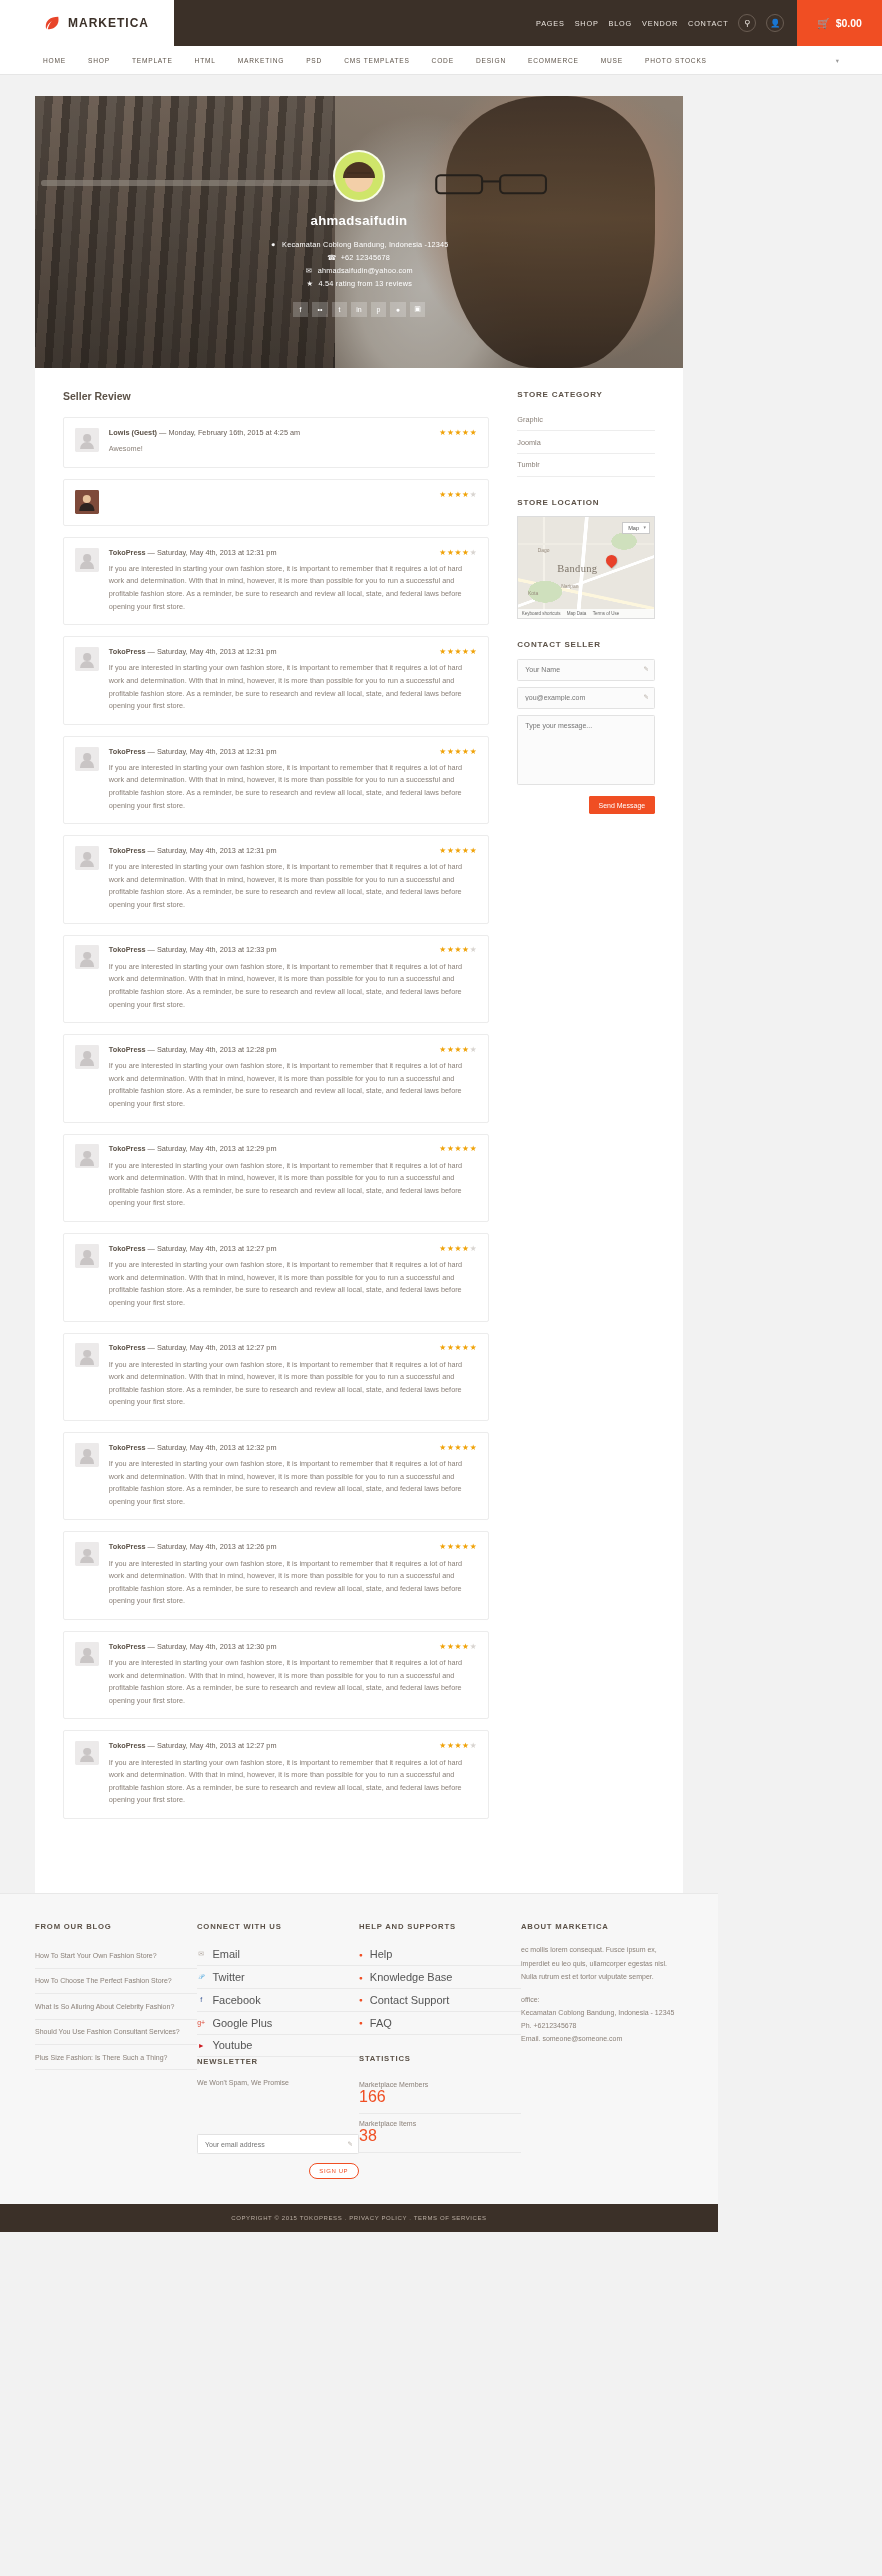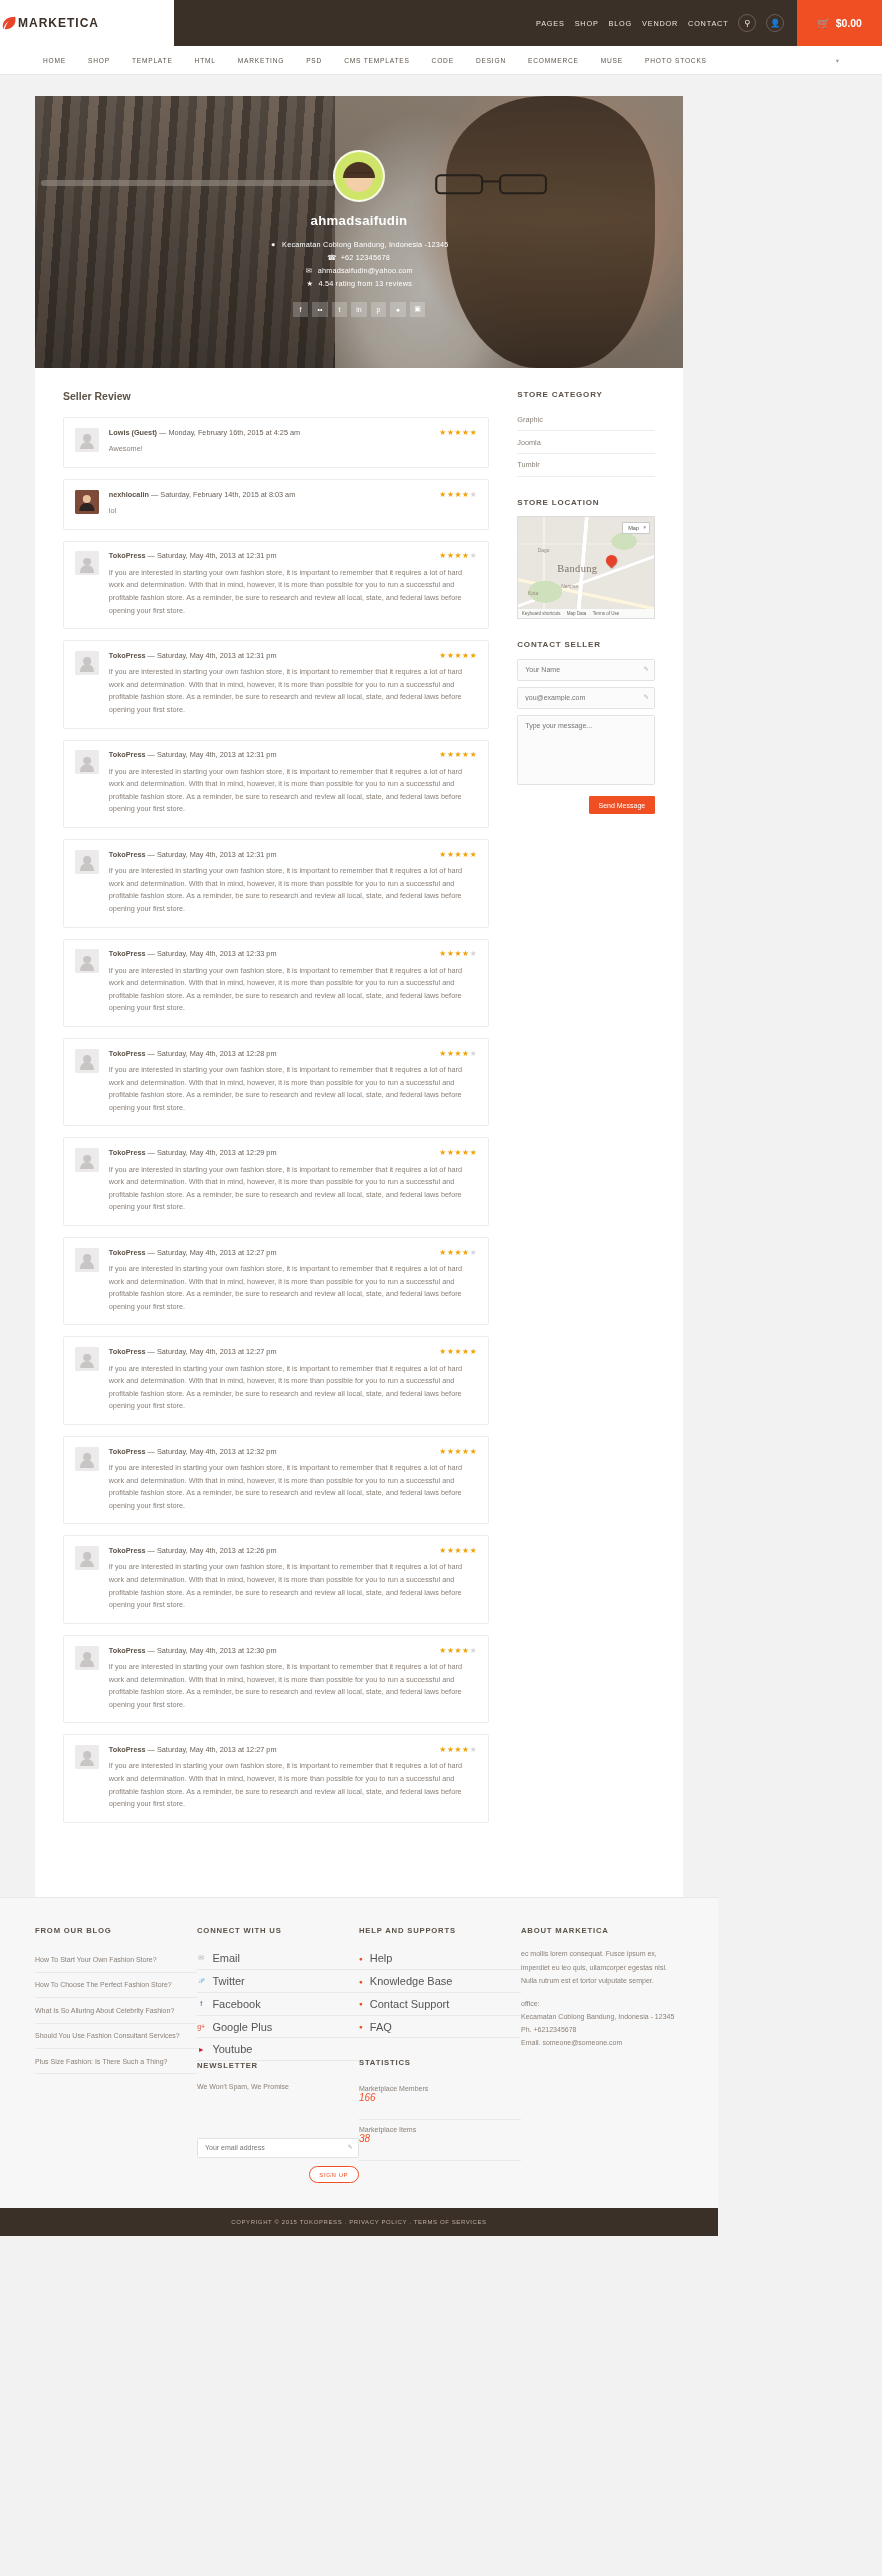--- a/index.html
+++ b/index.html
@@ -17,20 +17,22 @@
     display: flex;
     align-items: center;
     position: relative;
   }
   .logo-wrap {
     width: 174px;
     height: 46px;
     background: #fff;
     display: flex;
     align-items: center;
+    padding-left: 43px;
+    gap: 7px;
   }
   .logo-mark { width: 18px; height: 18px; position: relative; }
   .logo-mark svg { display:block; }
   .logo-text {
     font-size: 12px;
     letter-spacing: 1px;
     color: #3b3028;
     font-weight: bold;
   }
   .topnav {
@@ -416,21 +418,21 @@
     border: 0.7px solid #f04e23;
     color: #f04e23;
     font-size: 6px;
     letter-spacing: 0.6px;
     padding: 4.2px 9.8px;
     border-radius: 8.4px;
     cursor: pointer;
     font-family: "Liberation Sans", sans-serif;
   }
   .stat-label { font-size: 7px; color: #8b8179; padding-top: 5.6px; }
-  .stat-value { font-size: 10px; color: #f04e23; padding-bottom: 16px; border-bottom: 0.7px solid #e9e9e9; font-style: italic; }
+  .stat-value { font-size: 16px; color: #f04e23; padding-bottom: 7px; border-bottom: 0.7px solid #e9e9e9; }
   .copyright {
     background: #3b3028;
     color: #b9aca1;
     font-size: 6px;
     letter-spacing: 0.6px;
     text-align: center;
     padding: 11px 0;
   }
   .copyright a { color: #b9aca1; text-decoration: none; }
 </style>
@@ -540,26 +542,20 @@
           <div class="rv-head">
             <b>Lowis  (Guest)</b> — <span>Monday, February 16th, 2015 at 4:25 am</span>
           </div>
           <div class="rv-text">Awesome!</div>
         </div>
         <div class="stars">★★★★★</div>
       </div>
 
       <div class="review">
         <div class="av photo"></div>
-        <div class="rv-body">
-          <div class="rv-head">
-            <b>nexhlocalin</b> — <span>Saturday, February 14th, 2015 at 8:03 am</span>
-          </div>
-          <div class="rv-text">lol</div>
-        </div>
         <div class="stars">★★★★<span class="off">★</span></div>
       </div>
 
       <div class="review">
         <div class="av"></div>
         <div class="rv-body">
           <div class="rv-head">
             <b>TokoPress</b> — <span>Saturday, May 4th, 2013 at 12:31 pm</span>
           </div>
           <div class="rv-text">If you are interested in starting your own fashion store, it is important to remember that it requires a lot of hard work and determination. With that in mind, however, it is more than possible for you to run a successful and profitable fashion store. As a reminder, be sure to research and review all local, state, and federal laws before opening your first store.</div>

